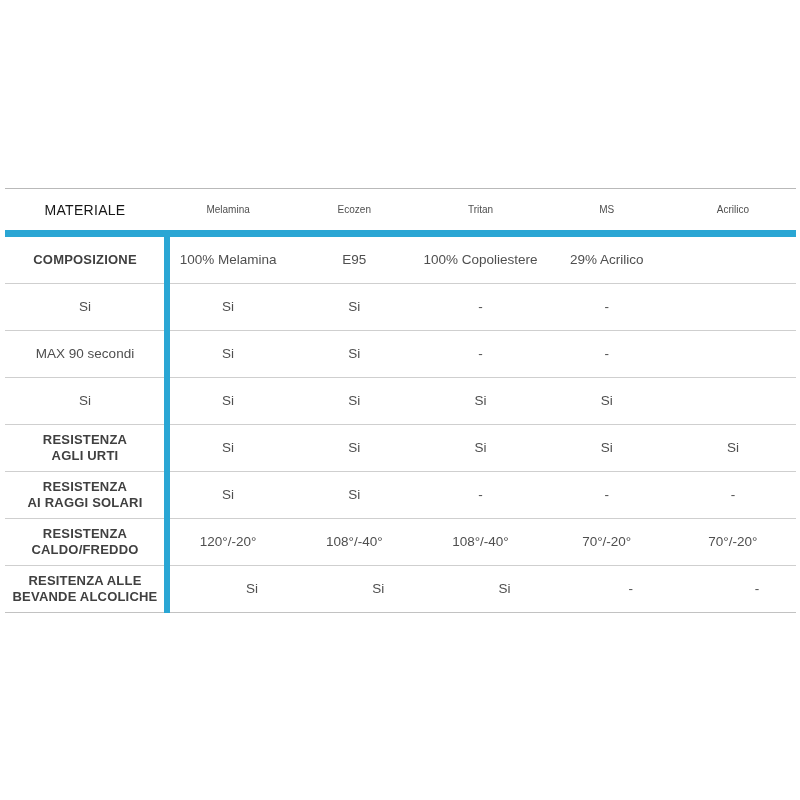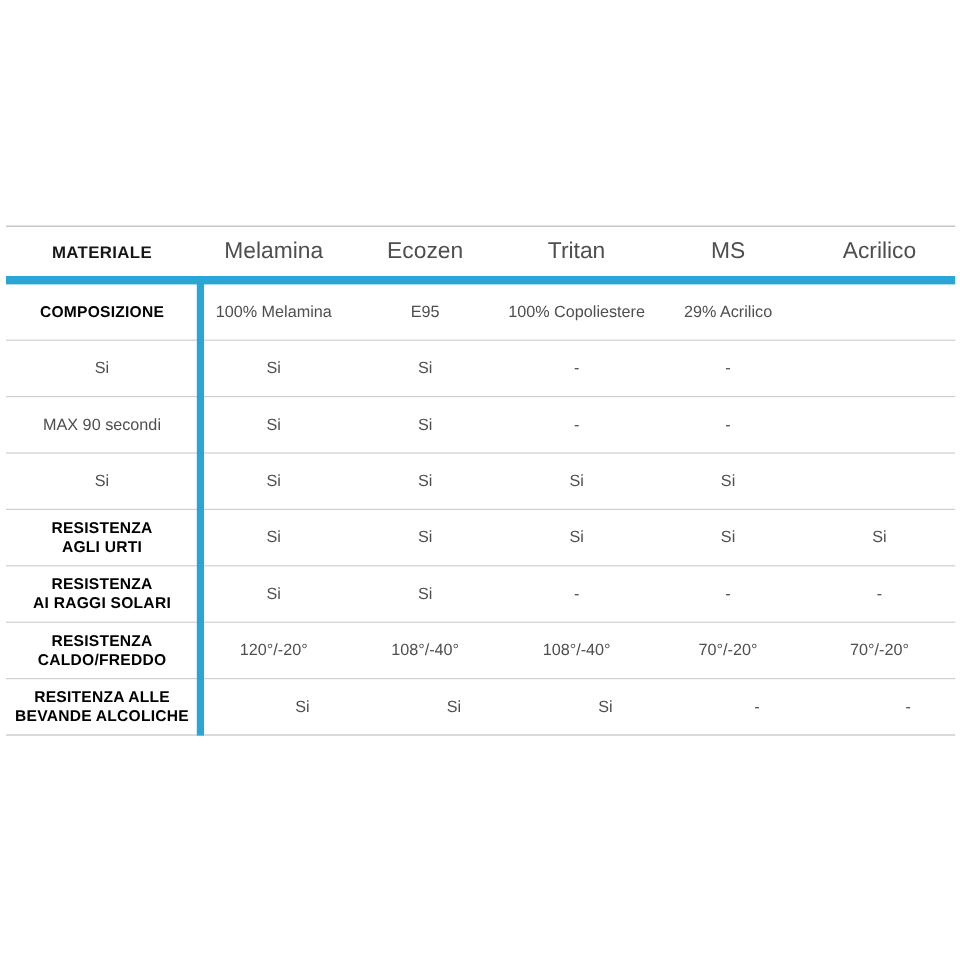--- a/index.html
+++ b/index.html
@@ -19,28 +19,28 @@
     width: 791px;
   }
   .thead {
     display: grid;
     grid-template-columns: 160px repeat(5, 1fr);
     height: 42px;
     align-items: center;
     border-top: 1px solid #b9b9b9;
   }
   .corner-label {
-    font-weight: bold;
+    font-weight: normal;
     font-size: 14px;
     color: #161616;
     letter-spacing: 0.3px;
     text-align: center;
   }
   .col-head {
-    font-size: 19px;
+    font-size: 10px;
     color: #4f4f4f;
     text-align: center;
   }
   .accent-bar {
     height: 7px;
     background: #2aa6d4;
   }
   .tbody {
     position: relative;
   }
@@ -60,21 +60,21 @@
     align-items: center;
     border-bottom: 1px solid #cfcfcf;
   }
   .row:last-child {
     border-bottom: 1px solid #c2c2c2;
     gap: 48px;
   }
   .row-label {
     font-weight: bold;
     font-size: 13px;
-    color: #000000;
+    color: #404040;
     text-align: center;
     white-space: pre-line;
     line-height: 1.25;
     letter-spacing: 0.2px;
     padding: 0 6px;
   }
   .cell {
     font-size: 13.5px;
     color: #4f4f4f;
     text-align: center;

